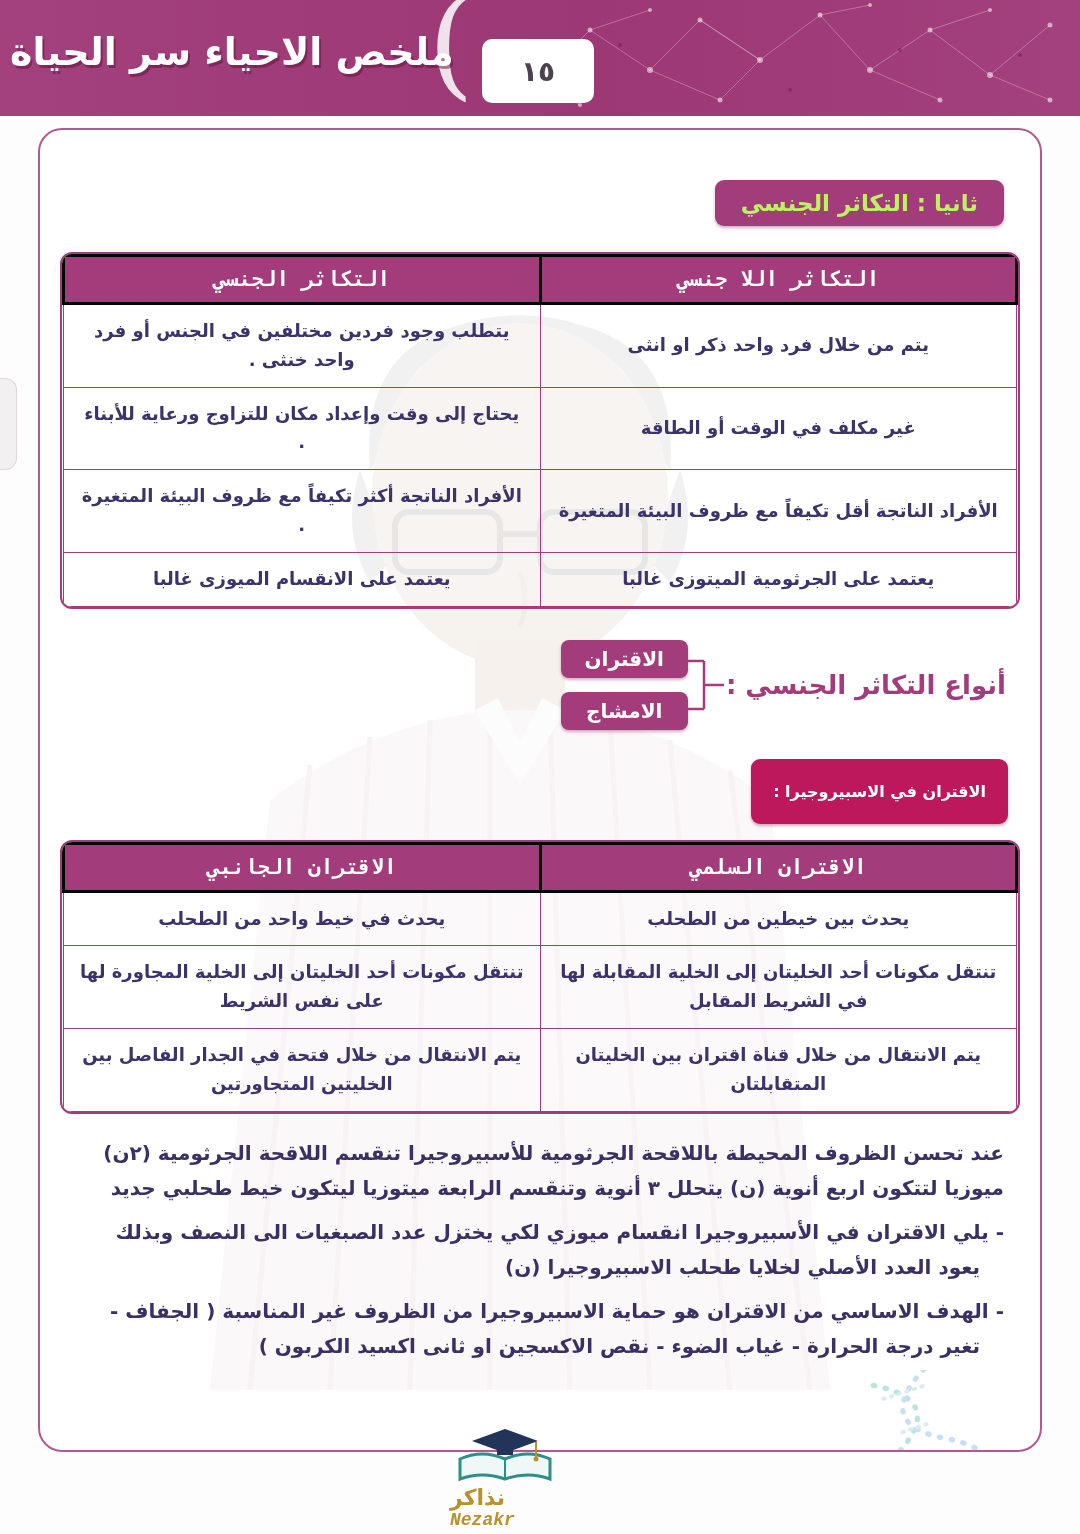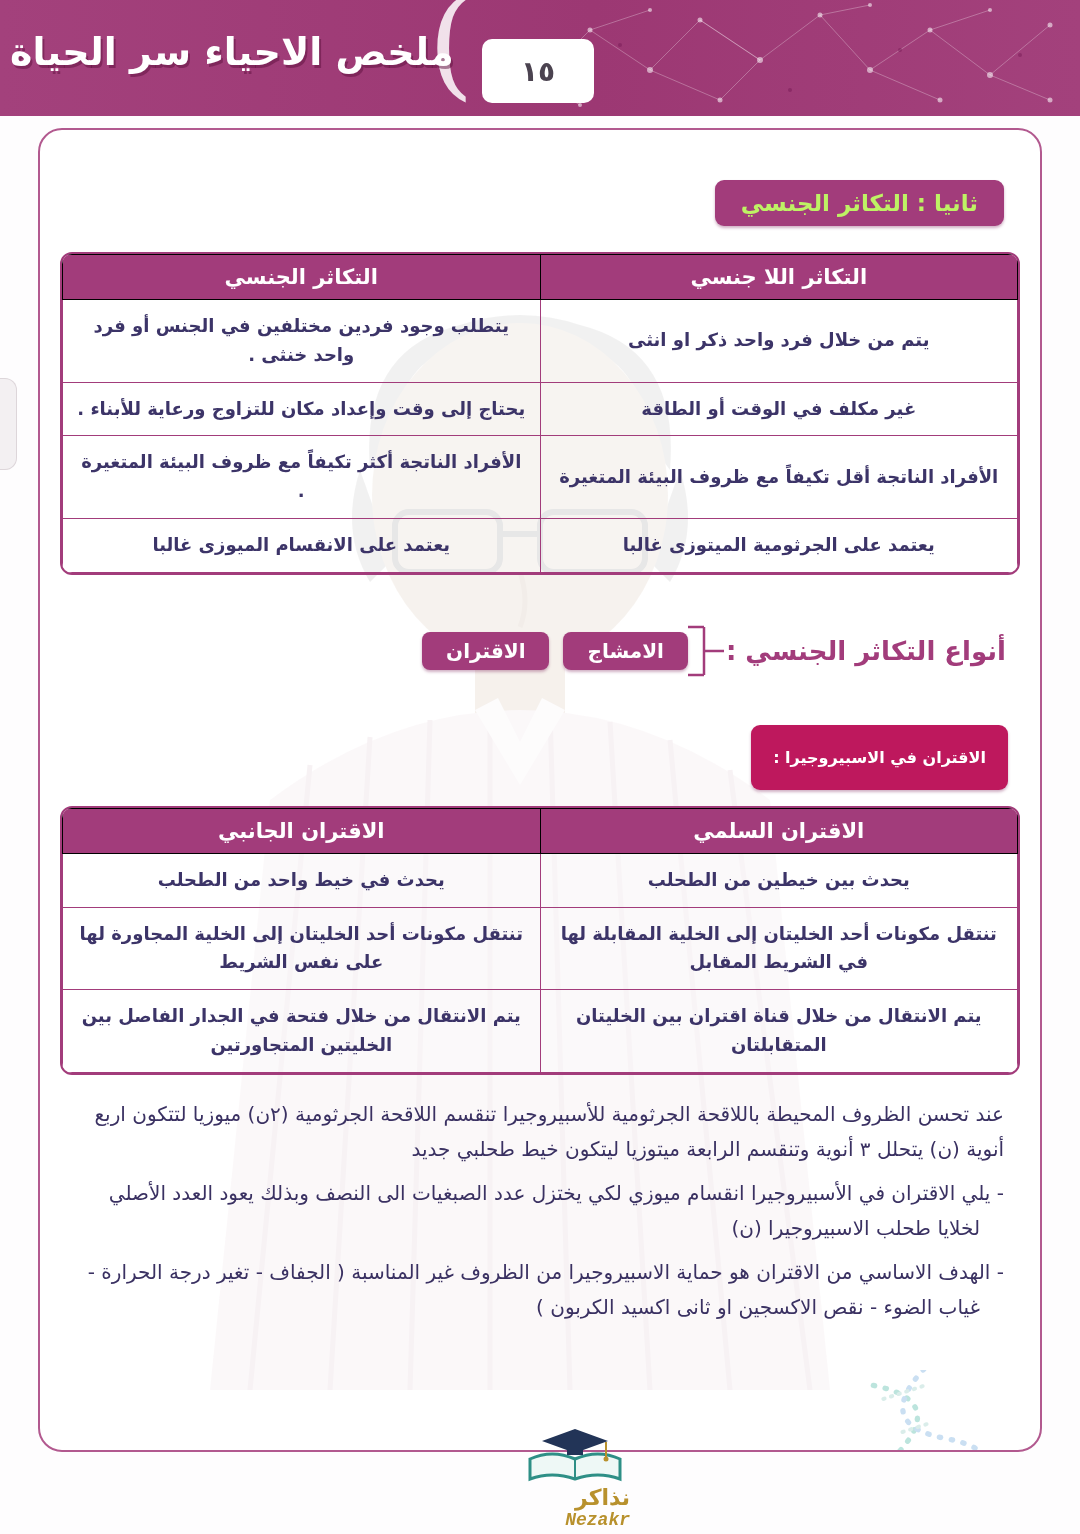--- a/index.html
+++ b/index.html
@@ -30,43 +30,43 @@
   .watermark { position:absolute; left:170px; top:110px; width:620px; opacity:.16; z-index:0; pointer-events:none; }
   .content { position:relative; z-index:1; }
 
   .section-badge { width:fit-content; margin:0 16px 26px auto; background:#a23c7b; color:#bef264;
                    direction:rtl; font-size:23px; font-weight:700; padding:10px 26px; border-radius:9px;
                    box-shadow:0 2px 3px rgba(120,30,85,.35); }
 
   .tablewrap { border:2px solid #a23c7b; border-radius:12px; overflow:hidden; }
   table { width:100%; border-collapse:collapse; direction:rtl; }
   th { background:#a23c7b; color:#fff; font-size:21px; font-weight:700; padding:10px 8px;
-       border:1px solid #000000; width:50%; }
+       border:3px solid #000000; width:50%;font-family:Liberation Mono, monospace; }
   td { color:#3c3468; font-size:18px; font-weight:700; text-align:center; padding:12px 14px;
        border:1px solid #a23c7b; line-height:1.6; background:rgba(255,255,255,.2); }
 
   .types-row { display:flex; direction:ltr; justify-content:flex-end; align-items:center; margin:28px 14px 26px 0; }
-  .badge-stack { display:flex; gap:14px; }
+  .badge-stack { display:flex; flex-direction:column; gap:14px; }
   .badge { background:#a23c7b; color:#fff; direction:rtl; font-size:20px; font-weight:700; text-align:center;
            padding:7px 24px; border-radius:8px; min-width:100px; box-shadow:0 2px 3px rgba(120,30,85,.35); }
   .types-label { color:#a23c7b; direction:rtl; font-size:26px; font-weight:700; margin-left:2px; white-space:nowrap; }
 
   .sub-badge { width:fit-content; margin:0 12px 16px auto; background:#be185d; color:#fff; direction:rtl;
                font-size:16px; font-weight:700; padding:23px 22px; border-radius:9px;
                box-shadow:0 2px 3px rgba(120,30,85,.35); }
 
-  .notes { direction:rtl; text-align:right; color:#3a3162; font-size:20px; font-weight:400;
+  .notes { direction:rtl; text-align:right; color:#3a3162; font-size:20px; font-weight:700;
            line-height:1.75; margin:22px 16px 0 10px; }
   .note { margin-bottom:9px; }
   .note.hang { padding-right:24px; text-indent:-24px; }
 
   .dna { position:absolute; right:16px; top:1240px; width:160px; opacity:.55; z-index:1; }
 
   .logo { position:absolute; left:50%; bottom:4px; transform:translateX(-50%); z-index:5;
-          text-align:right; width:180px; }
+          text-align:left; width:180px; }
   .logo .ar { color:#b8912d; font-size:22px; font-weight:700; margin-top:-8px; direction:rtl; }
   .logo .en { color:#b8912d; font-size:18px; font-style:italic; font-weight:700;
               font-family:Liberation Mono, monospace; }
 </style>
 </head>
 <body>
 
 <div class="canvas">
 
   <header class="banner">

